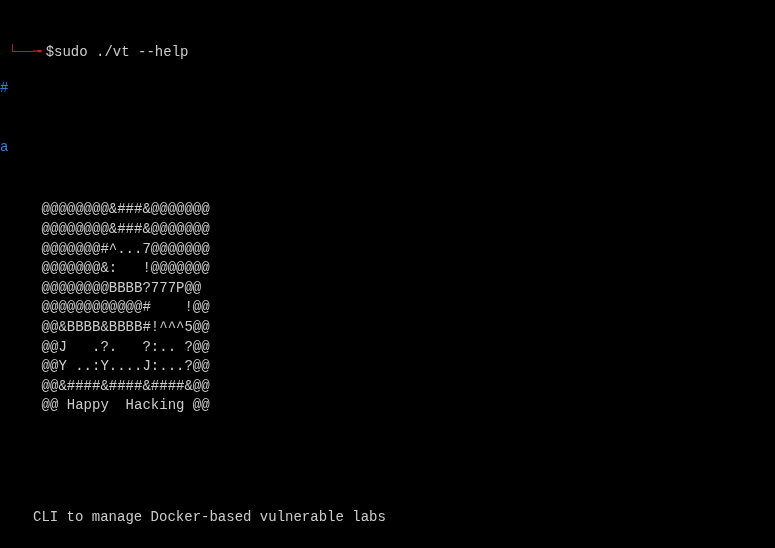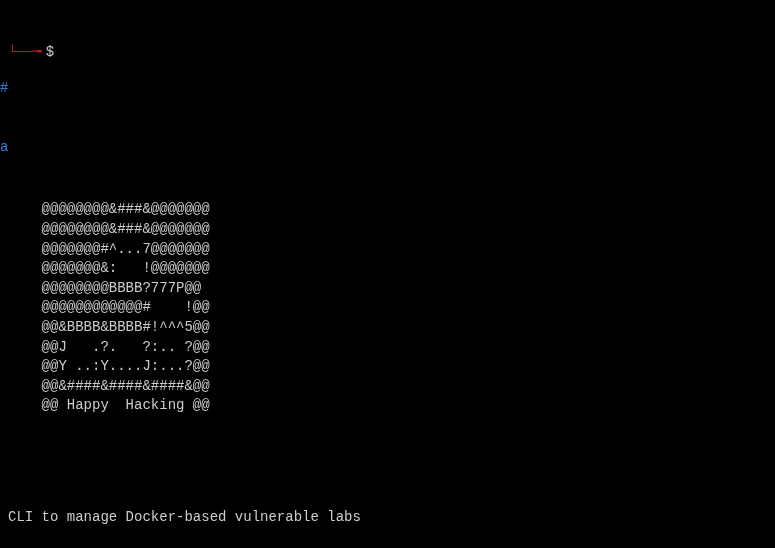--- a/index.html
+++ b/index.html
@@ -43,29 +43,31 @@
       color: #3a7bd5;
       font-size: 14px;
     }
     .ascii-art {
       color: #ccc;
       margin-top: 20px;
     }
     .description {
       color: #ccc;
       margin-top: 14px;
+      margin-left: 25px;
     }
   </style>
 </head>
 <body>
 
 <div class="terminal">
   <div class="prompt-line">
     <span class="arrow-prefix">└──╼</span>
     <span class="prompt-dollar">$</span>
+    <span class="command">sudo ./vt --help</span>
   </div>
 
   <div class="left-margin">
     <div>#</div>
     <div>a</div>
   </div>
 
   <div class="ascii-art">
 <span>    @@@@@@@@&amp;###&amp;@@@@@@@</span>
 <span>    @@@@@@@@&amp;###&amp;@@@@@@@</span>

